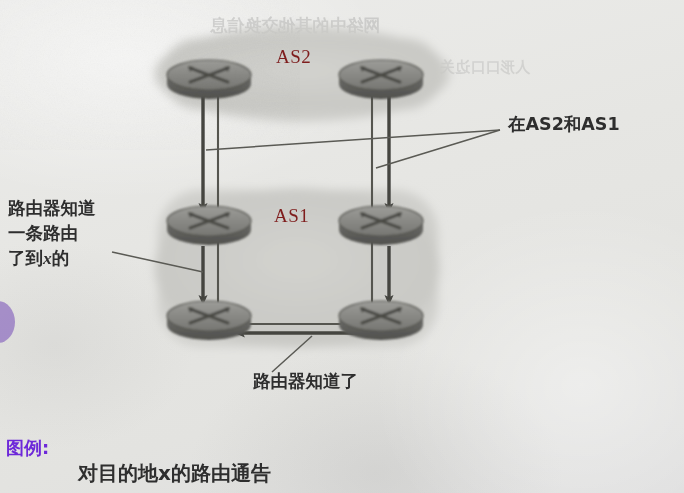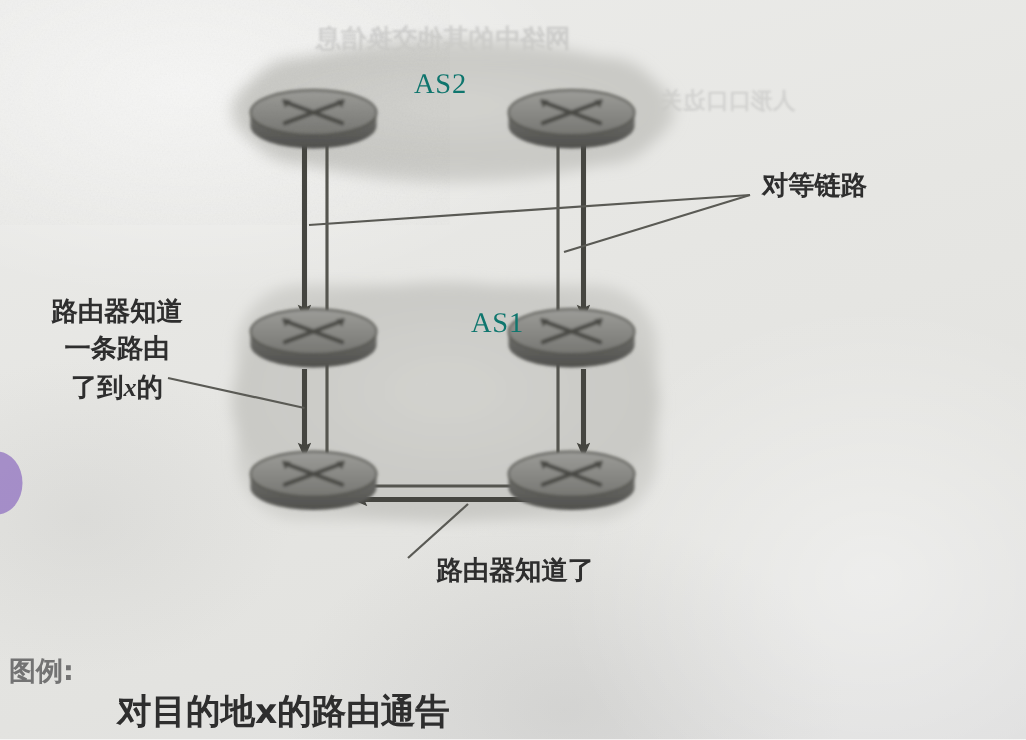--- a/index.html
+++ b/index.html
@@ -45,43 +45,43 @@
     overflow: visible;
   }
   .txt {
     position: absolute;
     white-space: nowrap;
     line-height: 1.32;
   }
   .label-as {
     font-size: 19px;
     letter-spacing: 0.5px;
-    color: #0f766e;
+    color: #7f1d1d;
     font-family: "Liberation Serif", "DejaVu Serif", serif;
   }
   .caption {
     font-size: 17.5px;
     font-weight: bold;
     color: #2e2e2e;
     font-family: "DejaVu Sans", "Liberation Sans", sans-serif;
     line-height: 1.42;
   }
   .caption .ital {
     font-style: italic;
     font-family: "Liberation Serif", "DejaVu Serif", serif;
     font-weight: bold;
   }
   .legend-title {
     font-size: 18px;
     font-weight: bold;
-    color: #737373;
+    color: #6d28d9;
     font-family: "DejaVu Sans", "Liberation Sans", sans-serif;
   }
   .legend-text {
-    font-size: 23px;
+    font-size: 20px;
     font-weight: bold;
     color: #2e2e2e;
     font-family: "DejaVu Sans", "Liberation Sans", sans-serif;
   }
   
   .bleed {
     position: absolute;
     color: rgba(120,120,118,0.26);
     font-size: 17px;
     font-weight: bold;
@@ -227,33 +227,33 @@
     <g>
       <ellipse cx="-2" cy="322" rx="17" ry="21" fill="#9a7fc4" opacity="0.85"></ellipse>
     </g>
 
     <g stroke="#3c3c38" stroke-width="4.2" fill="none" filter="url(#softInk)">
       <line x1="60" y1="472" x2="24" y2="472" marker-end="url(#advHeadLeg)"></line>
     </g>
   </svg>
 
   <div class="txt label-as" style="left:276px; top:44px;">AS2</div>
-  <div class="txt label-as" style="left:274px; top:203px;margin-left:40px;">AS1</div>
+  <div class="txt label-as" style="left:274px; top:203px;">AS1</div>
 
   <div class="txt caption" style="left:508px; top:112px; text-align:left;">
-    <div>对等链路</div>
+    <div>在AS2和AS1</div>
   </div>
 
-  <div class="txt caption" style="left:8px; top:196px; text-align:center; width:140px;">
+  <div class="txt caption" style="left:8px; top:196px; text-align:left; width:140px;">
     <div>路由器知道</div>
     <div>一条路由</div>
     <div>了到<span class="ital">x</span>的</div>
   </div>
 
-  <div class="txt caption" style="left:253px; top:369px; text-align:left;margin-left:38px;">
+  <div class="txt caption" style="left:253px; top:369px; text-align:left;">
     <div>路由器知道了</div>
   </div>
 
   <div class="txt legend-title" style="left:6px; top:436px;">图例:</div>
   <div class="txt legend-text" style="left:78px; top:460px;">对目的地<span class="ital">x</span>的路由通告</div>
 
   <svg id="noise">
     <filter id="grainFilter">
       <feTurbulence type="fractalNoise" baseFrequency="0.85" numOctaves="3" stitchTiles="stitch"></feTurbulence>
       <feColorMatrix type="saturate" values="0"></feColorMatrix>

